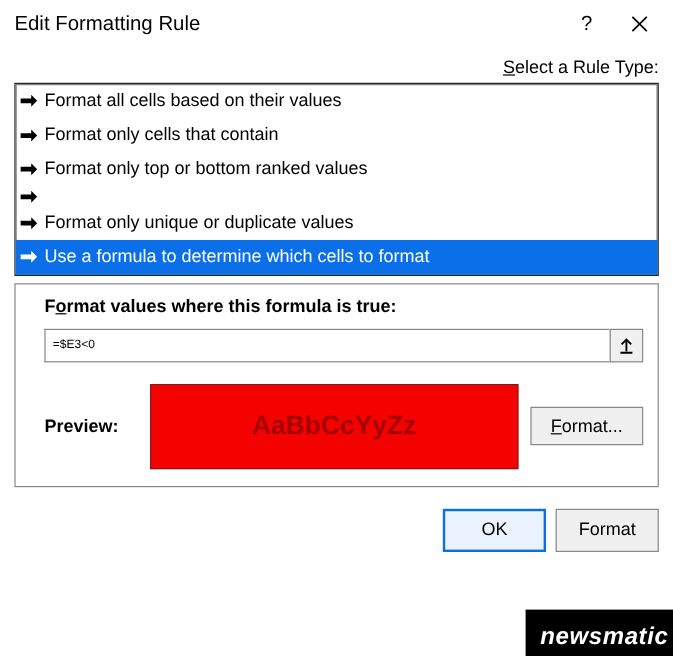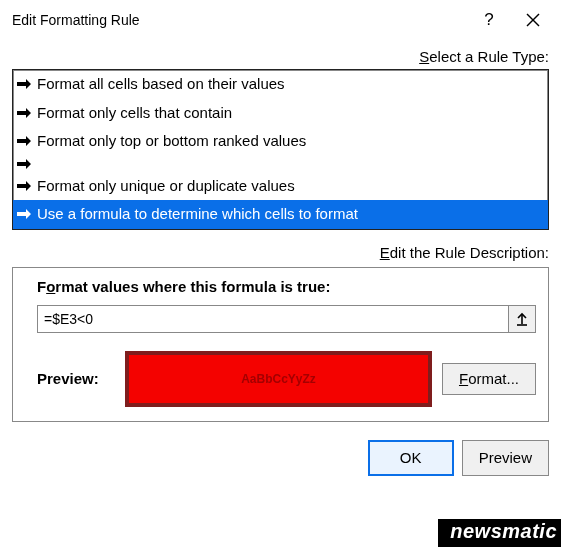--- a/index.html
+++ b/index.html
@@ -12,21 +12,21 @@
     height: 547px;
     position: relative;
   }
   .titlebar {
     display: flex;
     align-items: center;
     padding: 8px 12px 12px 12px;
     height: 44px;
   }
   .titlebar-title {
-    font-size: 14px;
+    font-size: 17px;
     flex: 1;
   }
   .title-controls {
     display: flex;
     align-items: center;
     gap: 24px;
   }
   .help-btn, .close-btn {
     width: 24px;
     text-align: center;
@@ -74,21 +74,21 @@
   }
   .formula-row {
     display: flex;
     gap: 0;
     margin-bottom: 18px;
   }
   .formula-input {
     flex: 1;
     border: 1px solid #888;
     border-right: none;
-    font-size: 14px;
+    font-size: 10px;
     padding: 4px 6px;
     height: 28px;
     background: #fff;
   }
   .collapse-btn {
     width: 28px;
     height: 28px;
     border: 1px solid #888;
     background: #f0f0f0;
     display: flex;
@@ -102,28 +102,28 @@
     align-items: center;
     gap: 10px;
   }
   .preview-label {
     width: 78px;
     font-size: 15px;
     font-weight: 700;
   }
   .preview-swatch {
     flex: 1;
-    height: 56px;
-    border: 4px solid #7f1d1d;
+    height: 71px;
+    border: 1px solid #7f1d1d;
     background: #f40200;
     color: #a40000;
     display: flex;
     align-items: center;
     justify-content: center;
-    font-size: 12px;
+    font-size: 22px;
     font-weight: 700;
   }
   .format-btn {
     border: 1px solid #888;
     background: #f0f0f0;
     height: 32px;
     padding: 0 16px;
     font-size: 15px;
     cursor: default;
     min-width: 92px;
@@ -148,21 +148,21 @@
     background: #eaf3fe;
   }
   .watermark {
     position: absolute;
     right: 0;
     bottom: 0;
     background: #000;
     color: #fff;
     font-size: 20px;
     font-weight: 600;
-    padding: 1px 4px 4px 12px;
+    padding: 12px 4px 4px 12px;
     letter-spacing: 0.5px;
     font-style: italic;
   }
   .desc-label { margin-top: 14px; }
 </style>
 </head>
 <body>
 
 <div class="titlebar">
   <div class="titlebar-title">Edit Formatting Rule</div>
@@ -226,23 +226,20 @@
     <div class="list-item selected">
       <span class="arrow-icon">
           <svg width="14" height="10" viewBox="0 0 14 10">
             <path d="M0 3 L9 3 L9 0 L14 5 L9 10 L9 7 L0 7 Z"></path>
           </svg>
         </span>
       <span>Use a formula to determine which cells to format</span>
     </div>
   </div>
 
-  <div class="section-label desc-label">
-    <span></span><span class="u-letter">E</span><span>dit the Rule Description:</span>
-  </div>
 
   <div class="fieldset">
     <div class="fv-label">
       <span>F</span><span class="u-letter">o</span><span>rmat values where this formula is true:</span>
     </div>
     <div class="formula-row">
       <input class="formula-input" type="text" value="=$E3&lt;0" style="">
       <div class="collapse-btn">
         <svg width="14" height="14" viewBox="0 0 14 14">
             <line x1="7" y1="12" x2="7" y2="2" stroke="#000" stroke-width="1.6"></line>
@@ -257,16 +254,16 @@
       <button class="format-btn">
         <span class="u-letter">F</span><span>ormat...</span>
       </button>
     </div>
   </div>
 
 </div>
 
 <div class="dlg-buttons">
   <button class="btn primary">OK</button>
-  <button class="btn">Preview</button>
+  <button class="btn">Format</button>
 </div>
 
 <div class="watermark">newsmatic</div>
 
 </body></html>

